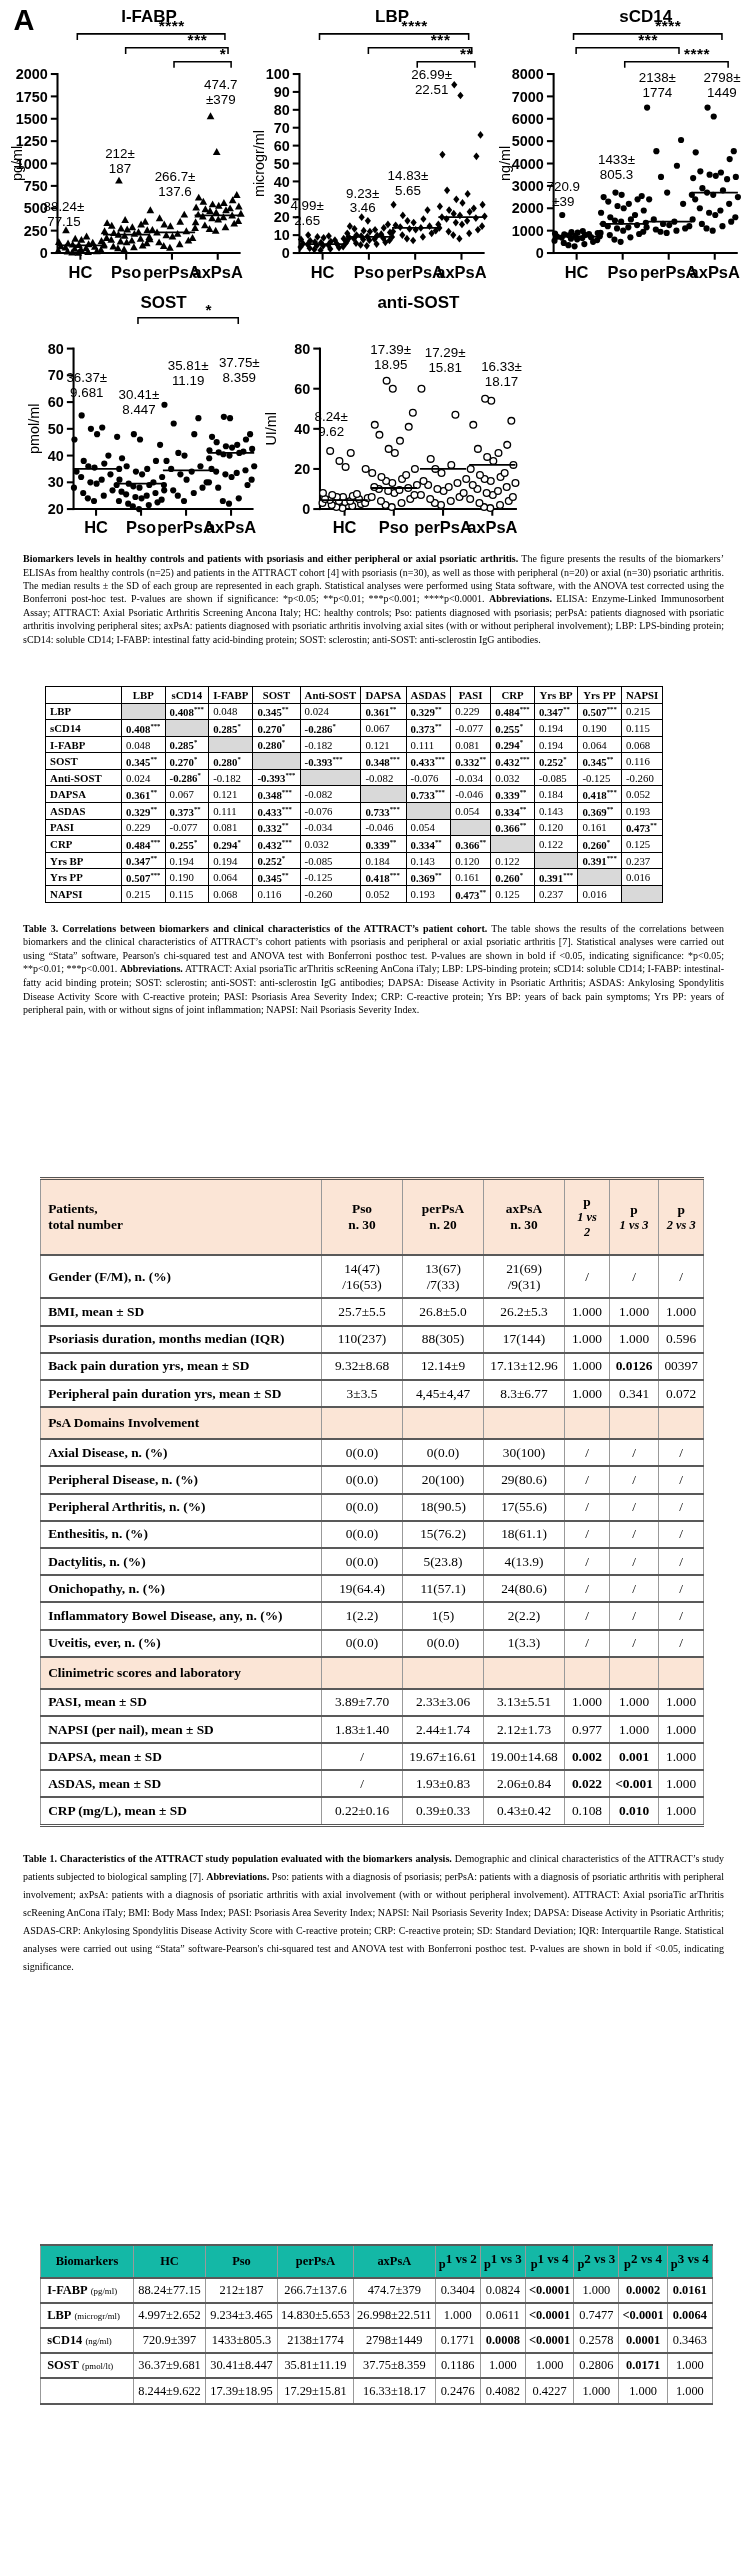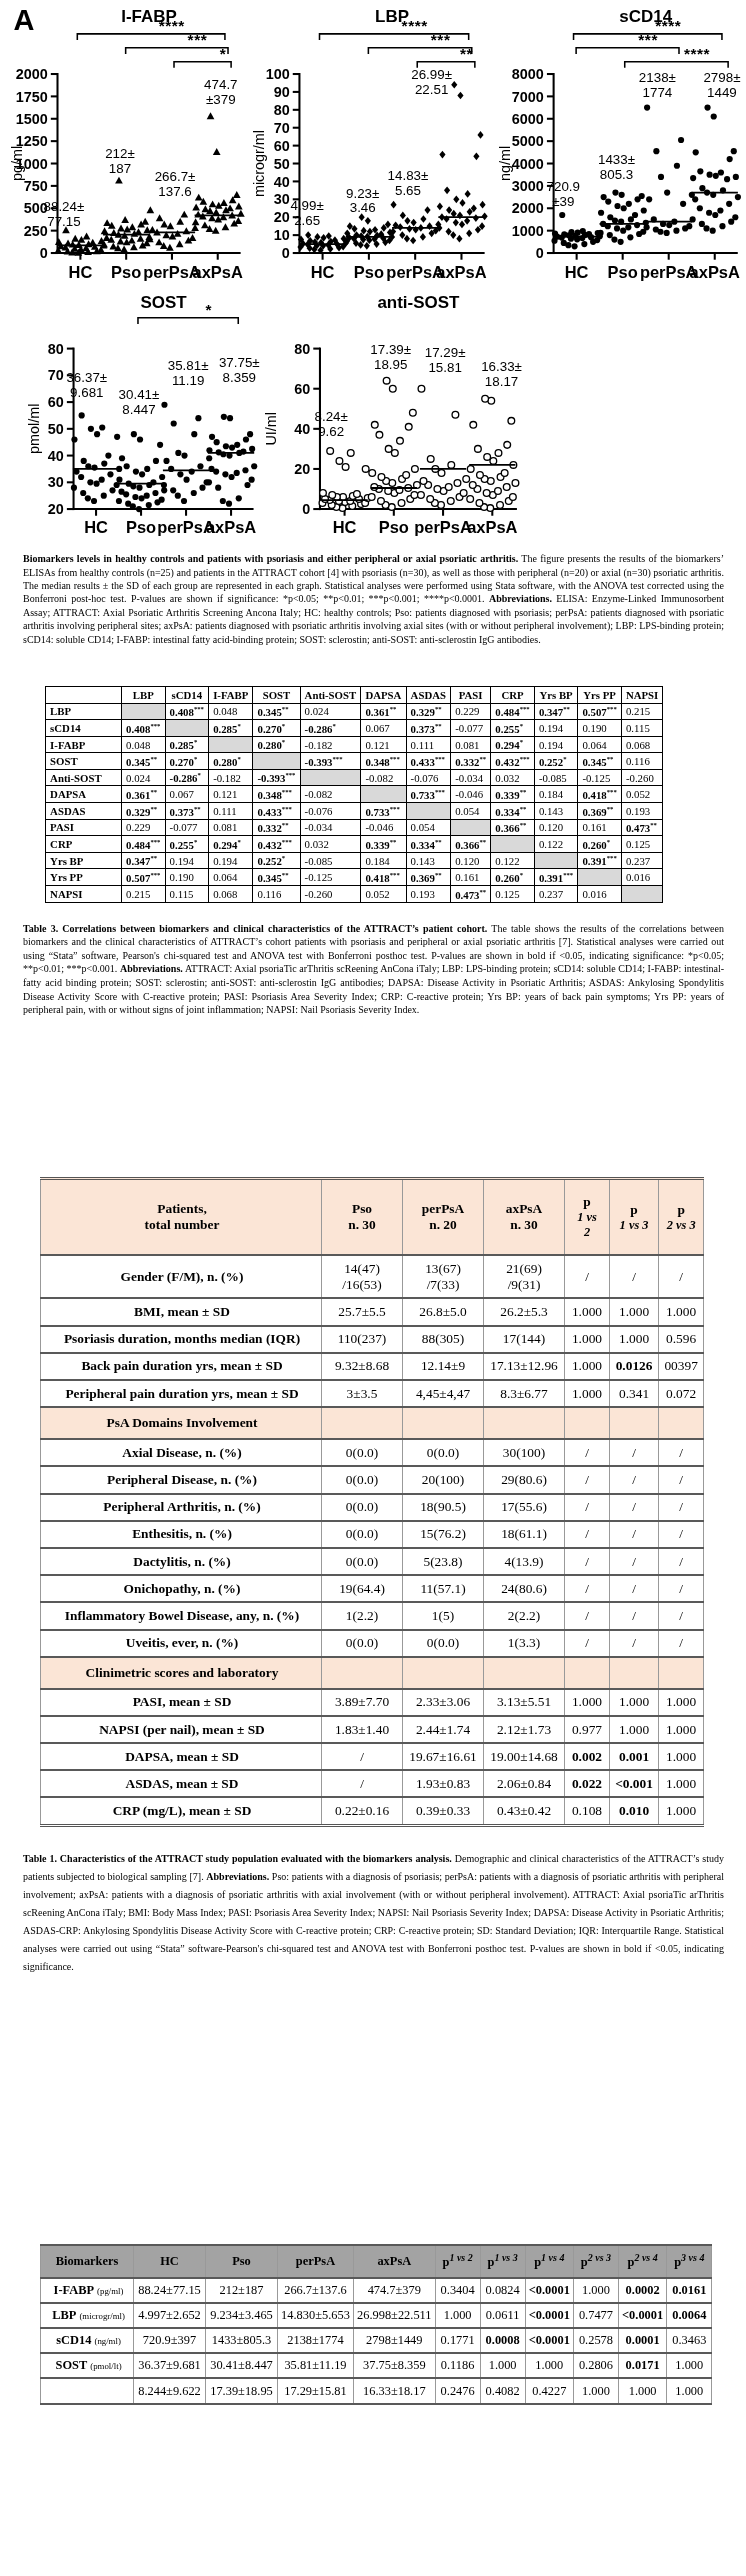--- a/index.html
+++ b/index.html
@@ -20,33 +20,33 @@
   .t3 th{font-weight:bold}
   .t3 th.col{text-align:center;min-width:36px}
   .t3 th.rl{min-width:76px}
   .t3 td.sig{font-weight:bold}
   .t3 td.diag{background:#d9d9d9}
   .t3 sup{font-size:6.7px;font-weight:bold}
   
   .t1{margin:160px 0 0 40px;font-size:13.4px;border-top:3.1px double #555;border-bottom:3.1px double #555}
   .t1 th,.t1 td{border-left:0.8px solid #999;border-right:0.8px solid #999;border-top:2.1px double #595959;border-bottom:2.1px double #595959;padding:4.6px 5.2px;text-align:center;vertical-align:middle}
   .t1 th{background:#fbe5d6;font-weight:bold;height:77px}
-  .t1 .first{text-align:center;width:281px;font-weight:bold;padding-left:7.2px}
+  .t1 .first{text-align:left;width:281px;font-weight:bold;padding-left:7.2px}
   .t1 th .vs{font-style:italic;font-weight:bold;font-size:12.4px}
   .t1 tr.section td{background:#fbe5d6;font-weight:bold;height:32px}
   .t1 td.sig{font-weight:bold}
   .t1 td{min-width:44px}
   .t1 td.g{min-width:81px}
   .t1-caption{line-height:1.8;margin-top:23px}
   
   .t2{margin:268px 0 0 40px;font-size:12.4px;border-top:2.6px double #555;border-bottom:2.6px double #555}
   .t2 th,.t2 td{border-left:0.8px solid #999;border-right:0.8px solid #999;border-top:2.1px double #595959;border-bottom:2.1px double #595959;padding:4.1px 3.1px;text-align:center;vertical-align:middle}
-  .t2 th{background:#a3a3a3;font-weight:bold;height:33px}
-  .t2 th sup{font-style:italic;font-size:10px;font-weight:bold}
-  .t2 td.first{text-align:center;padding-left:6.2px;width:93px}
+  .t2 th{background:#14b8a6;font-weight:bold;height:33px}
+  .t2 th sup{font-size:13px;font-weight:bold}
+  .t2 td.first{text-align:left;padding-left:6.2px;width:93px}
   .t2 td.first b{font-weight:bold}
   .t2 .unit{font-size:8.8px}
   .t2 td.sig{font-weight:bold}
   .t2 td{min-width:45px}
   .t2 td.g{min-width:72px}
   .t3-caption{line-height:1.36;margin-top:19px}
 </style>
 </head>
 <body>
 

